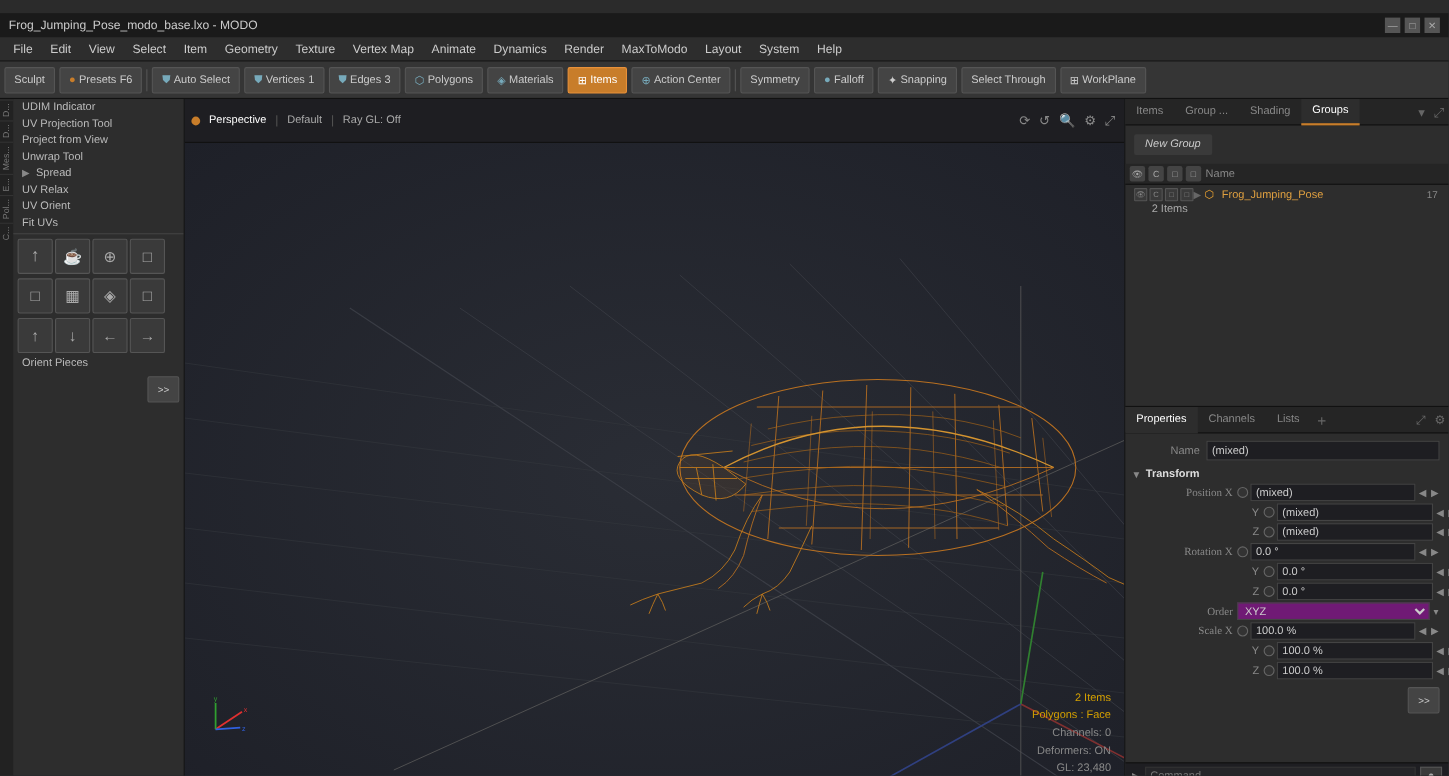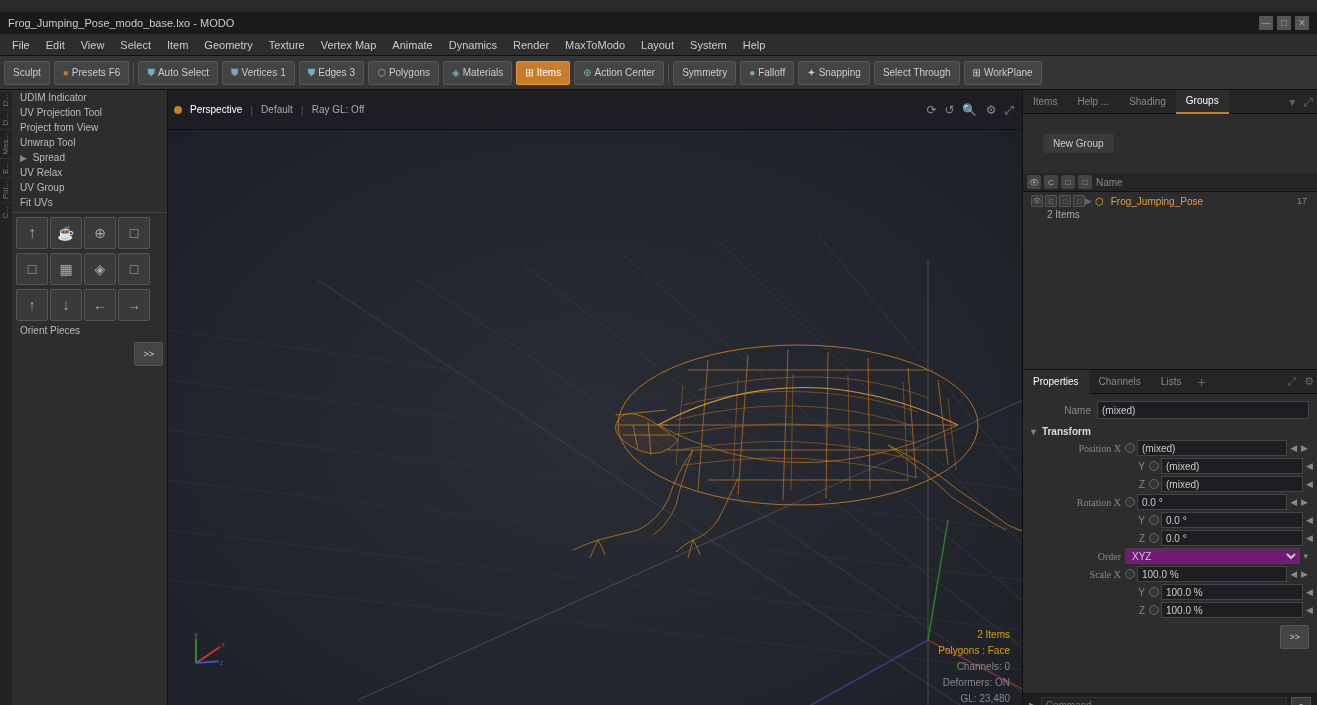--- a/index.html
+++ b/index.html
@@ -59,21 +59,21 @@
     
     #right-panel { width: 295px; background: #2d2d2d; border-left: 1px solid #111; display: flex; flex-direction: column; }
     #right-top { flex: 0 0 280px; display: flex; flex-direction: column; border-bottom: 1px solid #111; }
     #right-tabs { background: #252525; display: flex; align-items: center; height: 24px; border-bottom: 1px solid #111; }
     .rtab { color: #888; padding: 0 10px; height: 24px; display: flex; align-items: center; cursor: pointer; font-size: 10px; }
     .rtab.active { background: #2d2d2d; color: #fff; border-bottom: 2px solid #c87d2a; }
     .rtab-expand { margin-left: auto; color: #666; cursor: pointer; font-size: 12px; padding: 0 4px; }
     .rtab-expand2 { color: #666; cursor: pointer; font-size: 12px; padding: 0 4px; }
 
     
-    #new-group-btn { background: #3a3a3a; border: none; color: #ccc; padding: 4px 10px; cursor: pointer; font-size: 10px; margin: 16px; border-radius: 2px; }
+    #new-group-btn { background: #3a3a3a; border: none; color: #ccc; padding: 4px 10px; cursor: pointer; font-size: 10px; margin: 4px; border-radius: 2px; font-style: italic; }
     #items-table-header { display: flex; align-items: center; padding: 2px 4px; border-bottom: 1px solid #111; background: #252525; }
     .items-col-icons { display: flex; gap: 3px; }
     .items-icon { width: 14px; height: 14px; background: #444; border-radius: 2px; display: flex; align-items: center; justify-content: center; cursor: pointer; font-size: 8px; color: #aaa; }
     .items-name-col { flex: 1; margin-left: 4px; color: #888; font-size: 10px; }
     #items-list { flex: 1; overflow-y: auto; }
     .items-group { padding: 2px 4px; }
     .items-row { display: flex; align-items: center; padding: 1px 4px; cursor: pointer; }
     .items-row .row-icons { display: flex; gap: 2px; }
     .items-row .row-icon { width: 12px; height: 12px; background: #3a3a3a; border: 1px solid #555; border-radius: 1px; display: flex; align-items: center; justify-content: center; font-size: 7px; color: #888; }
     .items-row .item-expand { color: #666; font-size: 9px; width: 10px; }
@@ -229,21 +229,21 @@
         <span class="lmtab">C...</span>
       </div>
       <div class="left-content">
 
         <div class="panel-item">UDIM Indicator</div>
         <div class="panel-item">UV Projection Tool</div>
         <div class="panel-item">Project from View</div>
         <div class="panel-item">Unwrap Tool</div>
         <div class="panel-item"><span class="expand-arrow">▶</span> Spread</div>
         <div class="panel-item">UV Relax</div>
-        <div class="panel-item">UV Group</div>
+        <div class="panel-item">UV Orient</div>
         <div class="panel-item">Fit UVs</div>
 
         <div class="panel-divider"></div>
 
         <div class="tool-row">
           <button class="tool-icon-btn" style="font-size:16px;">↑</button>
           <button class="tool-icon-btn">☕</button>
           <button class="tool-icon-btn">⊕</button>
           <button class="tool-icon-btn">□</button>
         </div>
@@ -401,21 +401,21 @@
       </div>
 
     </div>
   </div>
 
   <div id="right-panel">
 
     <div id="right-top">
       <div id="right-tabs">
         <span class="rtab">Items</span>
-        <span class="rtab">Help ...</span>
+        <span class="rtab">Group ...</span>
         <span class="rtab">Shading</span>
         <span class="rtab active">Groups</span>
         <span class="rtab-expand">▾</span>
         <span class="rtab-expand2">⤢</span>
       </div>
 
       <div style="padding:4px;">
         <button id="new-group-btn">New Group</button>
       </div>
 

